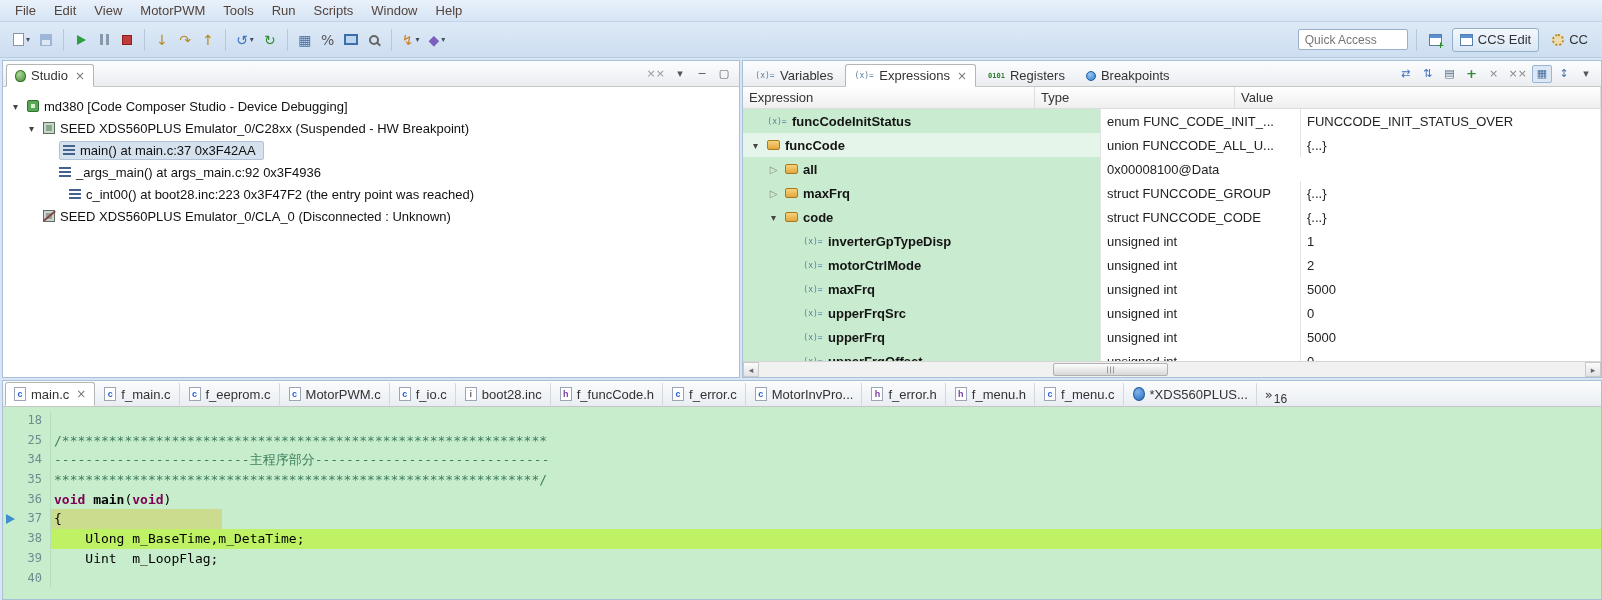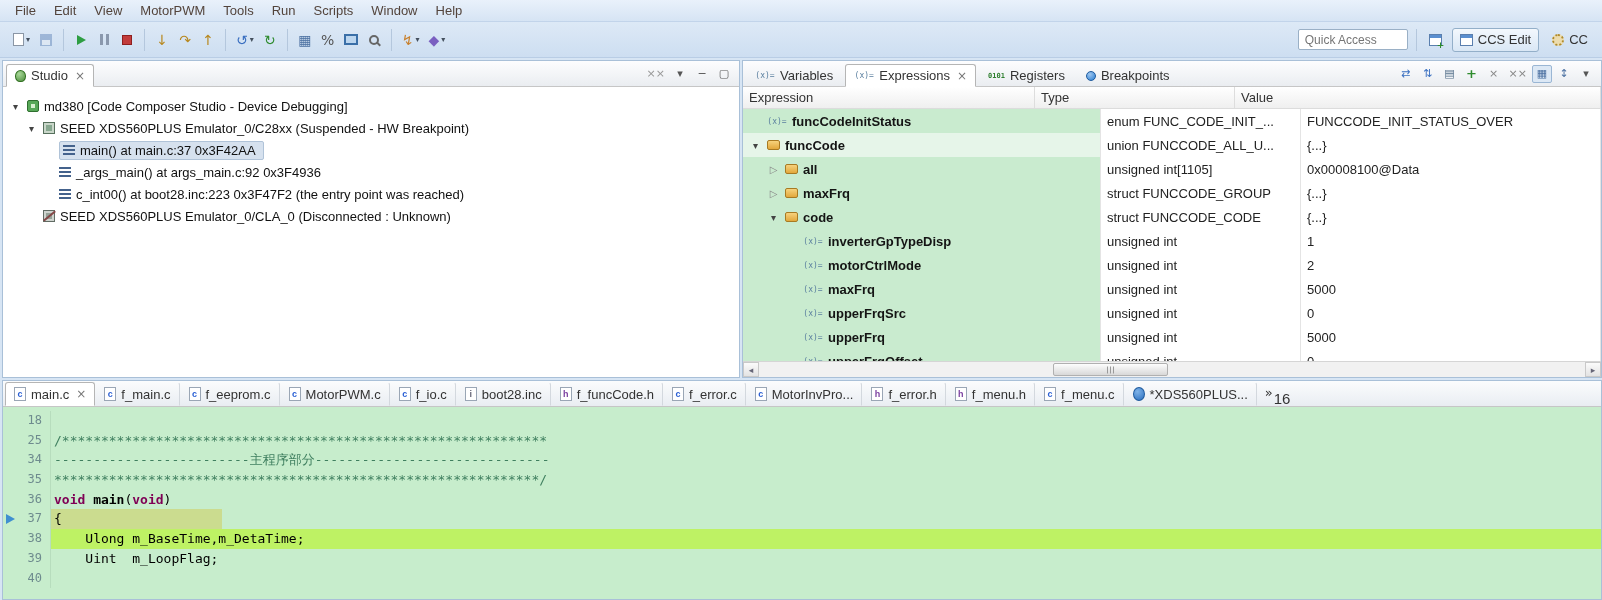--- a/index.html
+++ b/index.html
@@ -108,21 +108,21 @@
   .etabbar{height:26px;display:flex;align-items:flex-end;background:linear-gradient(#fbfcfd,#e9edf2);border-bottom:1px solid #c6c6c6;padding-left:2px;overflow:hidden;white-space:nowrap}
   .etab{height:24px;display:flex;align-items:center;gap:5px;padding:0 8px;border:1px solid transparent;border-radius:3px 3px 0 0;font-size:13px;color:#333;white-space:nowrap;cursor:default;flex:none}
   .etab:not(.active){border-right-color:#d3d8de}
   .etab.active{background:#fff;border-color:#b5b5b5;border-bottom-color:#fff}
   .ficon{width:12px;height:14px;background:#fff;border:1px solid #9aa6b5;display:flex;align-items:center;justify-content:center;
     font:bold 9px "Liberation Sans",sans-serif;flex:none}
   .ficon.c{color:#2a5fd4}.ficon.h{color:#7a3fa0}.ficon.inc{color:#667}
   .ficon.target{border-radius:50%;background:radial-gradient(circle at 35% 30%,#7fb3e8,#2a6fc0);border-color:#1d5a9e;color:#fff}
   .tab-overflow{margin-left:8px;display:flex;align-items:flex-start;gap:1px;padding-bottom:4px;color:#333;flex:none}
   .ovf-chev{font-family:"DejaVu Sans",sans-serif;font-size:13px}
-  .ovf-num{font-size:15px;position:relative;top:5px}
+  .ovf-num{font-size:12px;position:relative;top:5px}
   .code-area{position:absolute;top:26px;left:0;right:0;bottom:0;background:#c7edcc;overflow:hidden;
     font-family:"DejaVu Sans Mono",monospace;font-size:13px;padding-top:4px}
   .code-line{display:flex;height:19.7px;line-height:19.7px}
   .lmargin{width:16px;flex:none;background:#c7edcc;position:relative}
   .exec-arrow{position:absolute;left:3px;top:5px;width:0;height:0;border-left:9px solid #3f8fd0;border-top:5px solid transparent;border-bottom:5px solid transparent}
   .gutter{width:32px;flex:none;text-align:right;padding-right:8px;color:#6e8b8e;background:#c7edcc;font-size:12px;border-right:1px solid #b7ddbd}
   .code-text{white-space:pre;color:#000;padding-left:3px}
   .code-line.exec .code-text{background:#cbdc8f;padding-right:160px}
   .code-line.line-hl{background:#bef264}
   .seg.cmt{color:#3f7f5f}
@@ -271,21 +271,21 @@
         <span class="sel-box">
           <span class="ic-frame"></span>
           <span class="tree-label">main() at main.c:37 0x3F42AA</span>
         </span>
       </div>
       <div class="tree-row" style="padding-left: 38px;">
         <span class="tw-spacer"></span>
         <span class="ic-frame"></span>
         <span class="tree-label">_args_main() at args_main.c:92 0x3F4936</span>
       </div>
-      <div class="tree-row" style="padding-left: 38px;">
+      <div class="tree-row" style="padding-left: 48px;">
         <span class="tw-spacer"></span>
         <span class="ic-frame"></span>
         <span class="tree-label">c_int00() at boot28.inc:223 0x3F47F2  (the entry point was reached)</span>
       </div>
       <div class="tree-row" style="padding-left: 22px;">
         <span class="tw-spacer"></span>
         <span class="ic-chip disc"></span>
         <span class="tree-label">SEED XDS560PLUS Emulator_0/CLA_0 (Disconnected : Unknown)</span>
       </div>
     </div>
@@ -365,21 +365,20 @@
         </div>
         <div class="gc gc-type">union FUNCCODE_ALL_U...</div>
         <div class="gc gc-value">{...}</div>
       </div>
       <div class="grid-row">
         <div class="gc gc-expr" style="padding-left: 24px;">
           <span class="tw-arrow col">▷</span>
           <span class="ic-struct"></span>
           <span class="row-label">all</span>
         </div>
-        <div class="gc gc-type">unsigned int[1105]</div>
         <div class="gc gc-value">0x00008100@Data</div>
       </div>
       <div class="grid-row">
         <div class="gc gc-expr" style="padding-left: 24px;">
           <span class="tw-arrow col">▷</span>
           <span class="ic-struct"></span>
           <span class="row-label">maxFrq</span>
         </div>
         <div class="gc gc-type">struct FUNCCODE_GROUP</div>
         <div class="gc gc-value">{...}</div>

